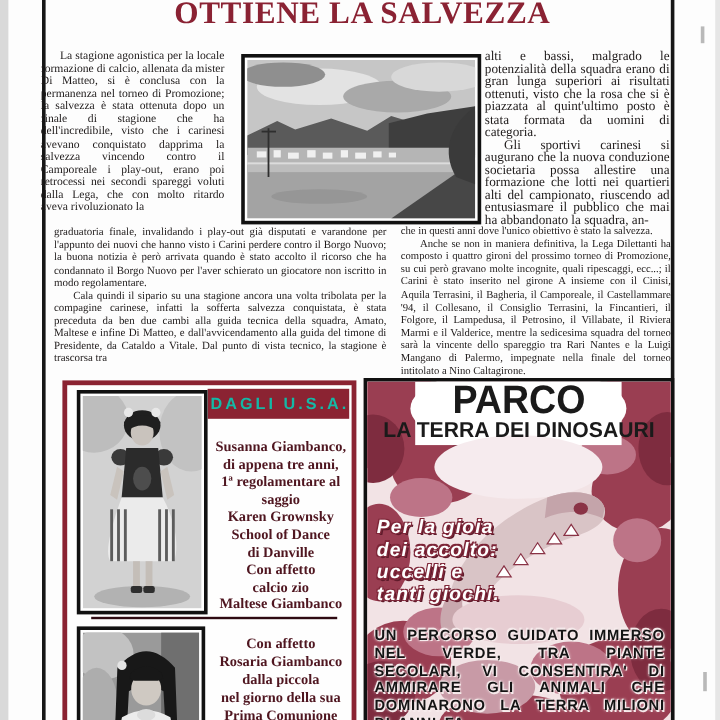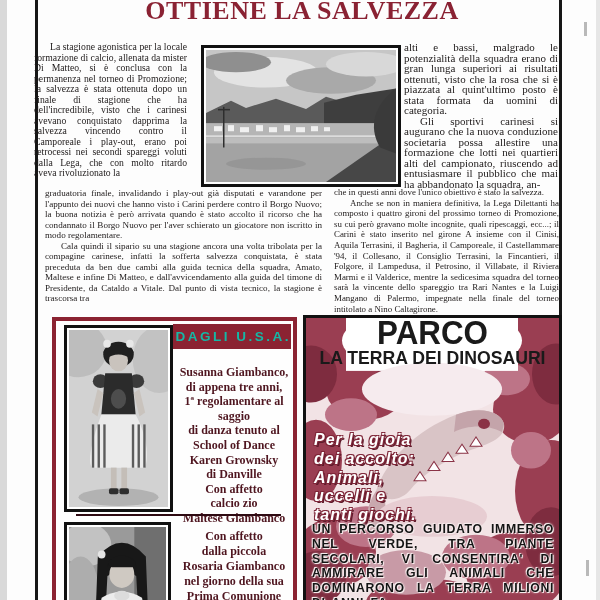--- a/index.html
+++ b/index.html
@@ -158,23 +158,22 @@
         <rect x="55" y="140" width="6" height="22" fill="#c4beb8"></rect>
         <rect x="42" y="161" width="10" height="6" rx="2" fill="#2e2e2e"></rect>
         <rect x="53" y="161" width="10" height="6" rx="2" fill="#2e2e2e"></rect>
       </svg>
     </div>
 
     <div class="caption cap1">
       <div>Susanna Giambanco,</div>
       <div>di appena tre anni,</div>
       <div>1ª regolamentare al saggio</div>
-      <div>di danza tenuto al</div>
+      <div>Karen Grownsky</div>
       <div>School of Dance</div>
-      <div>Karen Grownsky</div>
       <div>di Danville</div>
       <div>Con affetto</div>
       <div>calcio zio</div>
       <div>Maltese Giambanco</div>
     </div>
 
     <div class="divider"></div>
 
     <div class="photo rosaria">
       <svg viewBox="0 0 101 112" preserveAspectRatio="none">
@@ -187,22 +186,22 @@
         <path d="M40,40 Q55,28 70,40 L68,34 Q55,24 42,34 Z" fill="#181818"></path>
         <rect x="41" y="33" width="28" height="8" rx="4" fill="#181818"></rect>
         <circle cx="34" cy="28" r="4" fill="#e4e4e4"></circle>
         <path d="M34,72 Q55,60 76,72 L84,112 L26,112 Z" fill="#ececec"></path>
         <ellipse cx="55" cy="70" rx="8" ry="5" fill="#dcdcdc"></ellipse>
       </svg>
     </div>
 
     <div class="caption cap2">
       <div>Con affetto</div>
+      <div>Rosaria Giambanco</div>
       <div>dalla piccola</div>
-      <div>Rosaria Giambanco</div>
       <div>nel giorno della sua</div>
       <div>Prima Comunione</div>
     </div>
   </div>
 
   <div class="parco-box">
     <svg viewBox="0 0 253 289" preserveAspectRatio="none">
       <rect width="253" height="289" fill="#f2e3e5"></rect>
 
       <g fill="#9a3e52">
@@ -250,21 +249,20 @@
       <ellipse cx="126" cy="195" rx="55" ry="20" fill="#e7cdd2"></ellipse>
       <ellipse cx="100" cy="250" rx="40" ry="22" fill="#c89aa6"></ellipse>
     </svg>
 
     <div class="parco-title">PARCO</div>
     <div class="parco-subtitle">LA TERRA DEI DINOSAURI</div>
 
     <div class="overlay">
       <div>Per la gioia</div>
       <div>dei accolto:</div>
-      <div>Animali,</div>
       <div>uccelli e</div>
       <div>tanti giochi.</div>
     </div>
 
     <div class="ad-body">UN PERCORSO GUIDATO IMMERSO NEL VERDE, TRA PIANTE SECOLARI, VI CONSENTIRA' DI AMMIRARE GLI ANIMALI CHE DOMINARONO LA TERRA MILIONI DI ANNI FA.</div>
   </div>
 
 </div>
 
 </body></html>

